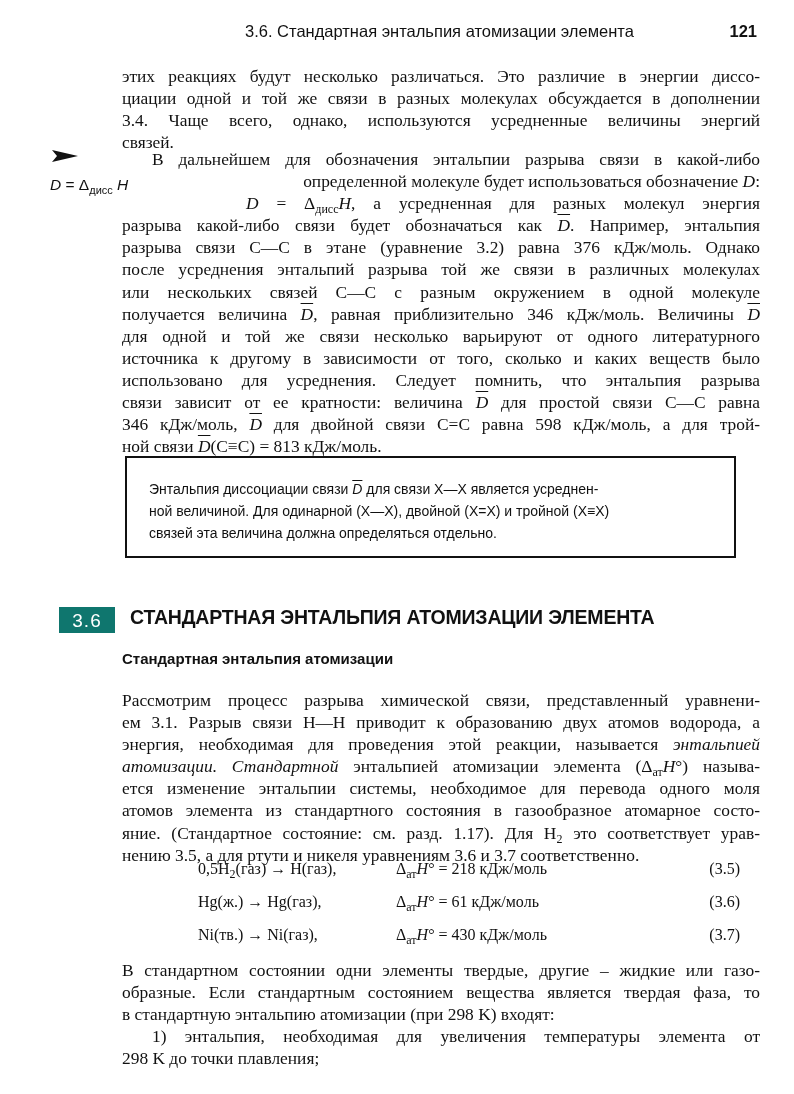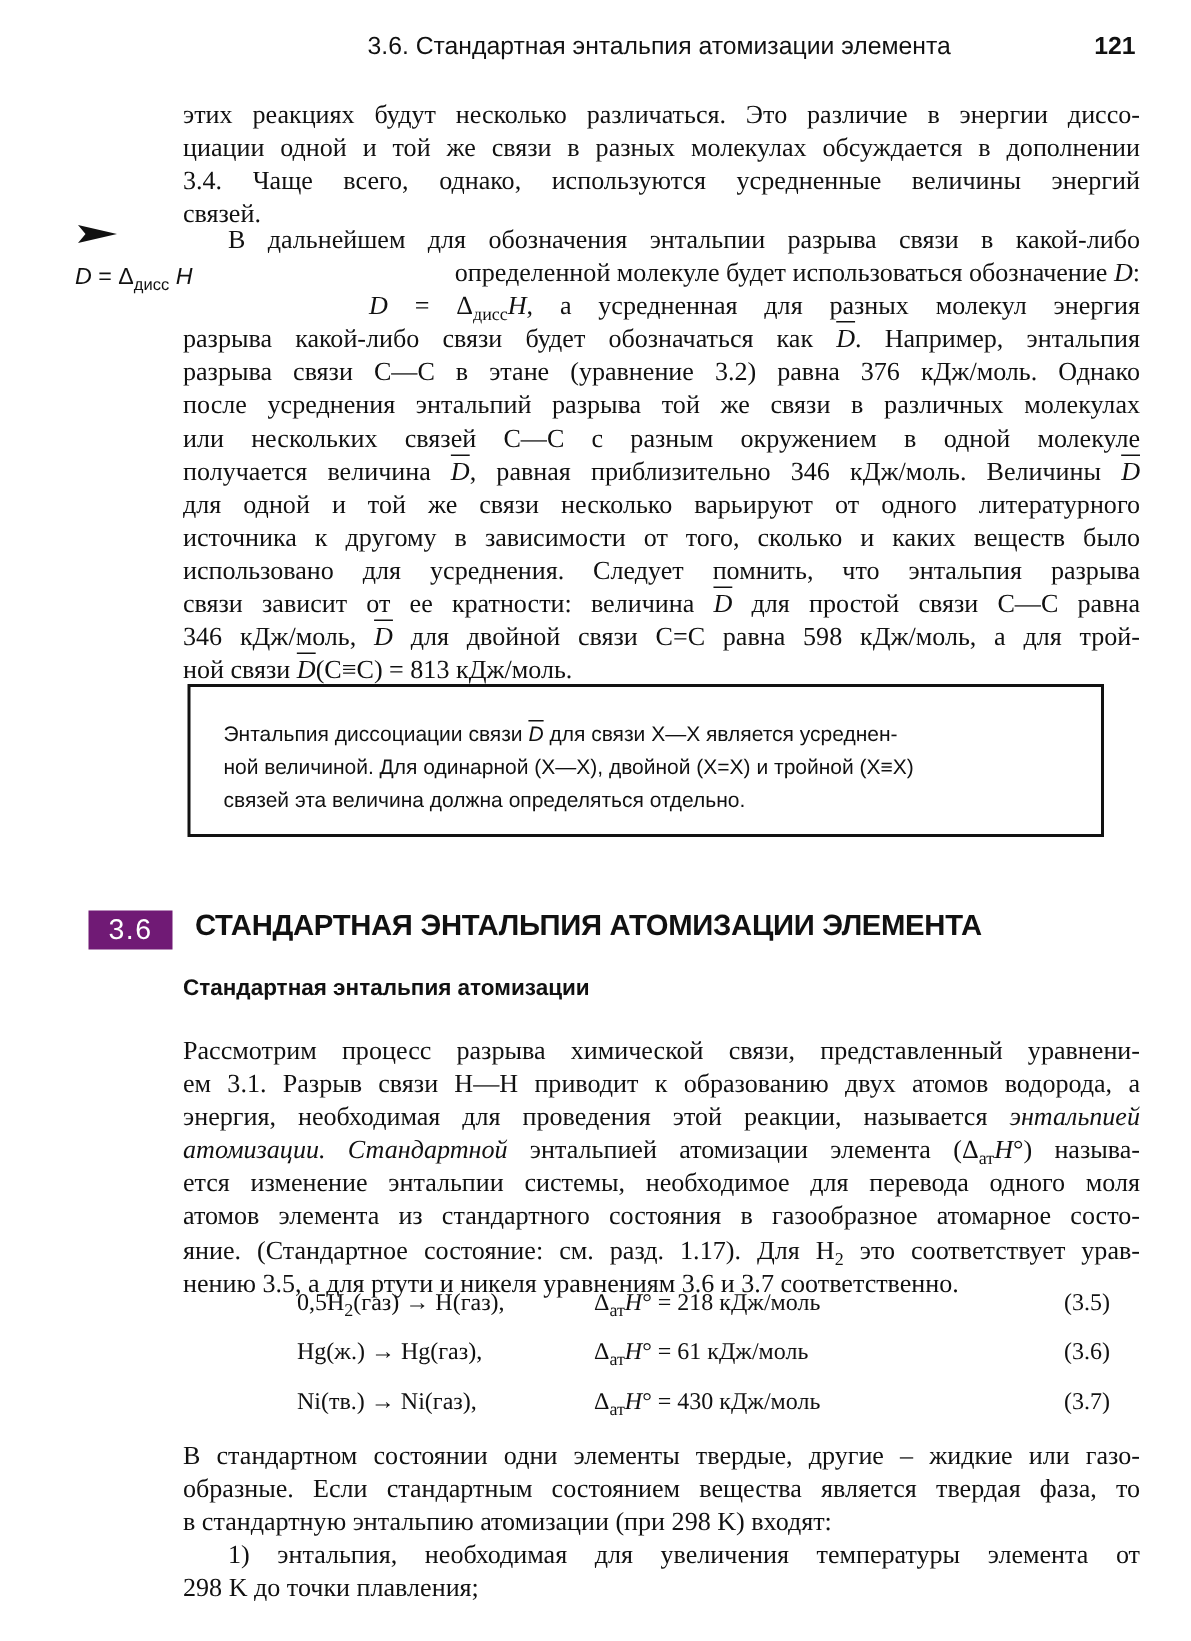--- a/index.html
+++ b/index.html
@@ -28,21 +28,21 @@
   .margin-formula sub { font-size: 11px; font-style: normal; vertical-align: -4px; }
 
   .ov { text-decoration: overline; }
   i.it { font-style: italic; }
   sub { font-size: 12px; vertical-align: -4px; line-height: 0; }
 
   .box { position: absolute; left: 125px; top: 456px; width: 611px; height: 102px; border: 2px solid #111; box-sizing: border-box; }
   .box-text { position: absolute; left: 22px; top: 20px; width: 570px; font-size: 14px; line-height: 22px; }
   .box-text .line { display: block; white-space: nowrap; }
 
-  .section-badge { position: absolute; left: 59px; top: 607px; width: 56px; height: 26px; background: #701a75; color: #fff; font-size: 19px; line-height: 27px; text-align: center; letter-spacing: 1px; }
+  .section-badge { position: absolute; left: 59px; top: 607px; width: 56px; height: 26px; background: #0f766e; color: #fff; font-size: 19px; line-height: 27px; text-align: center; letter-spacing: 1px; }
   .section-title { position: absolute; left: 130px; top: 606px; font-size: 19.5px; font-weight: bold; letter-spacing: -0.2px; white-space: nowrap; }
   .subsection-title { position: absolute; left: 122px; top: 650px; font-size: 15px; font-weight: bold; white-space: nowrap; }
 
   .equations { position: absolute; left: 170px; top: 860px; width: 570px; font-size: 16px; }
   .eq-row { position: relative; height: 33px; margin-left: 28px; }
   .eq-lhs { position: absolute; left: 0; top: 0; white-space: nowrap; }
   .eq-rhs { position: absolute; left: 198px; top: 0; white-space: nowrap; }
   .eq-num { position: absolute; right: 0; top: 0; }
 </style>
 </head>

